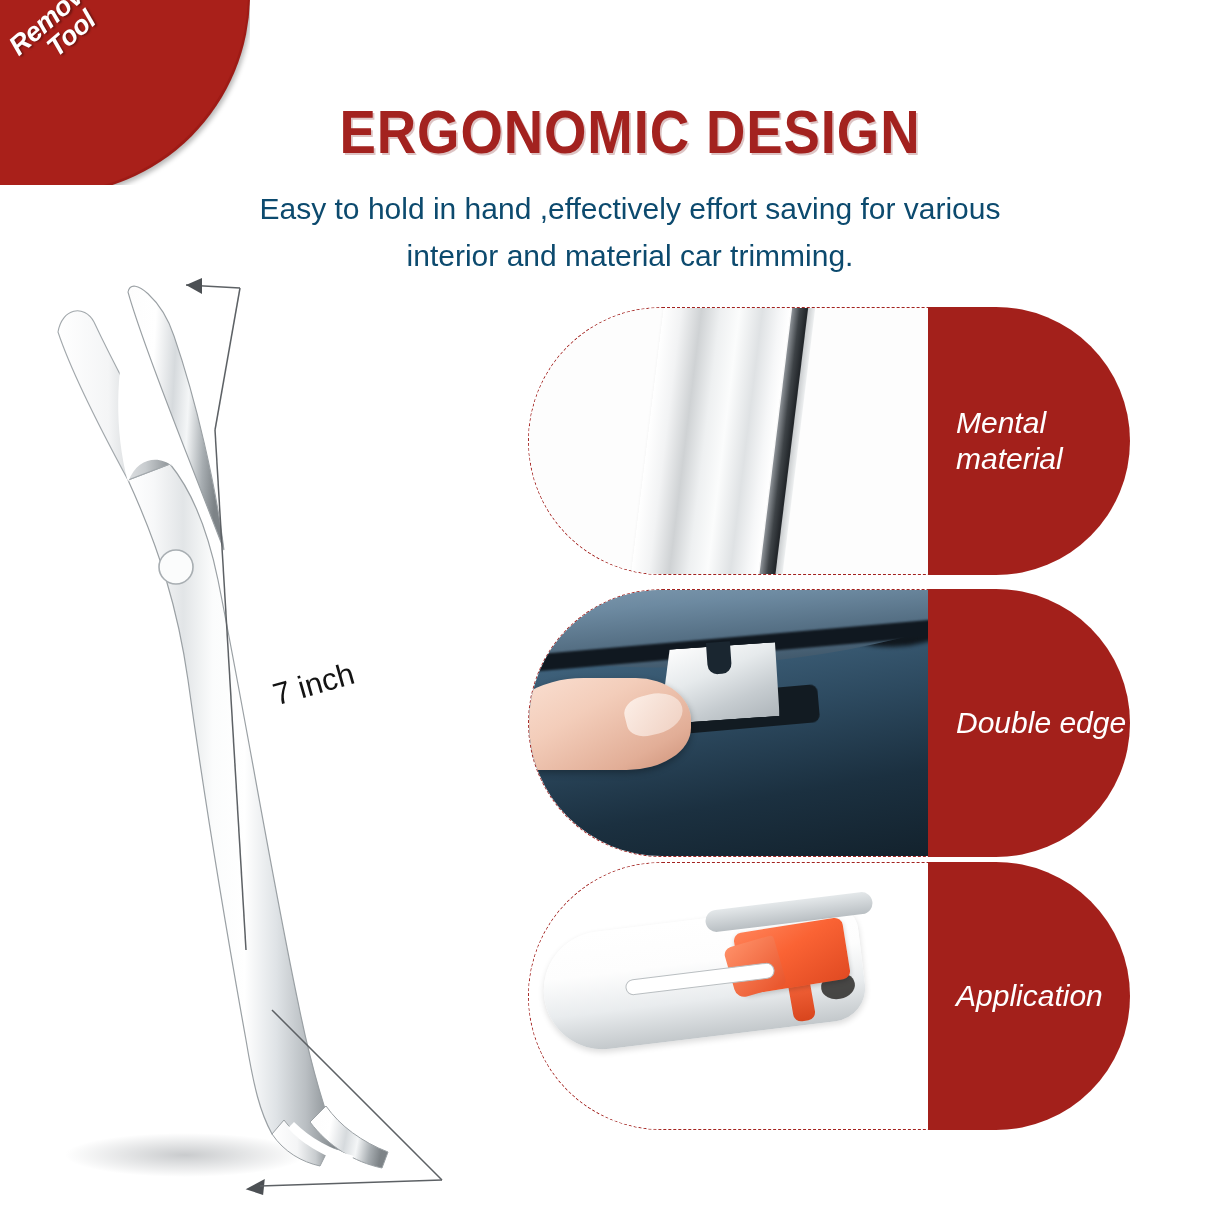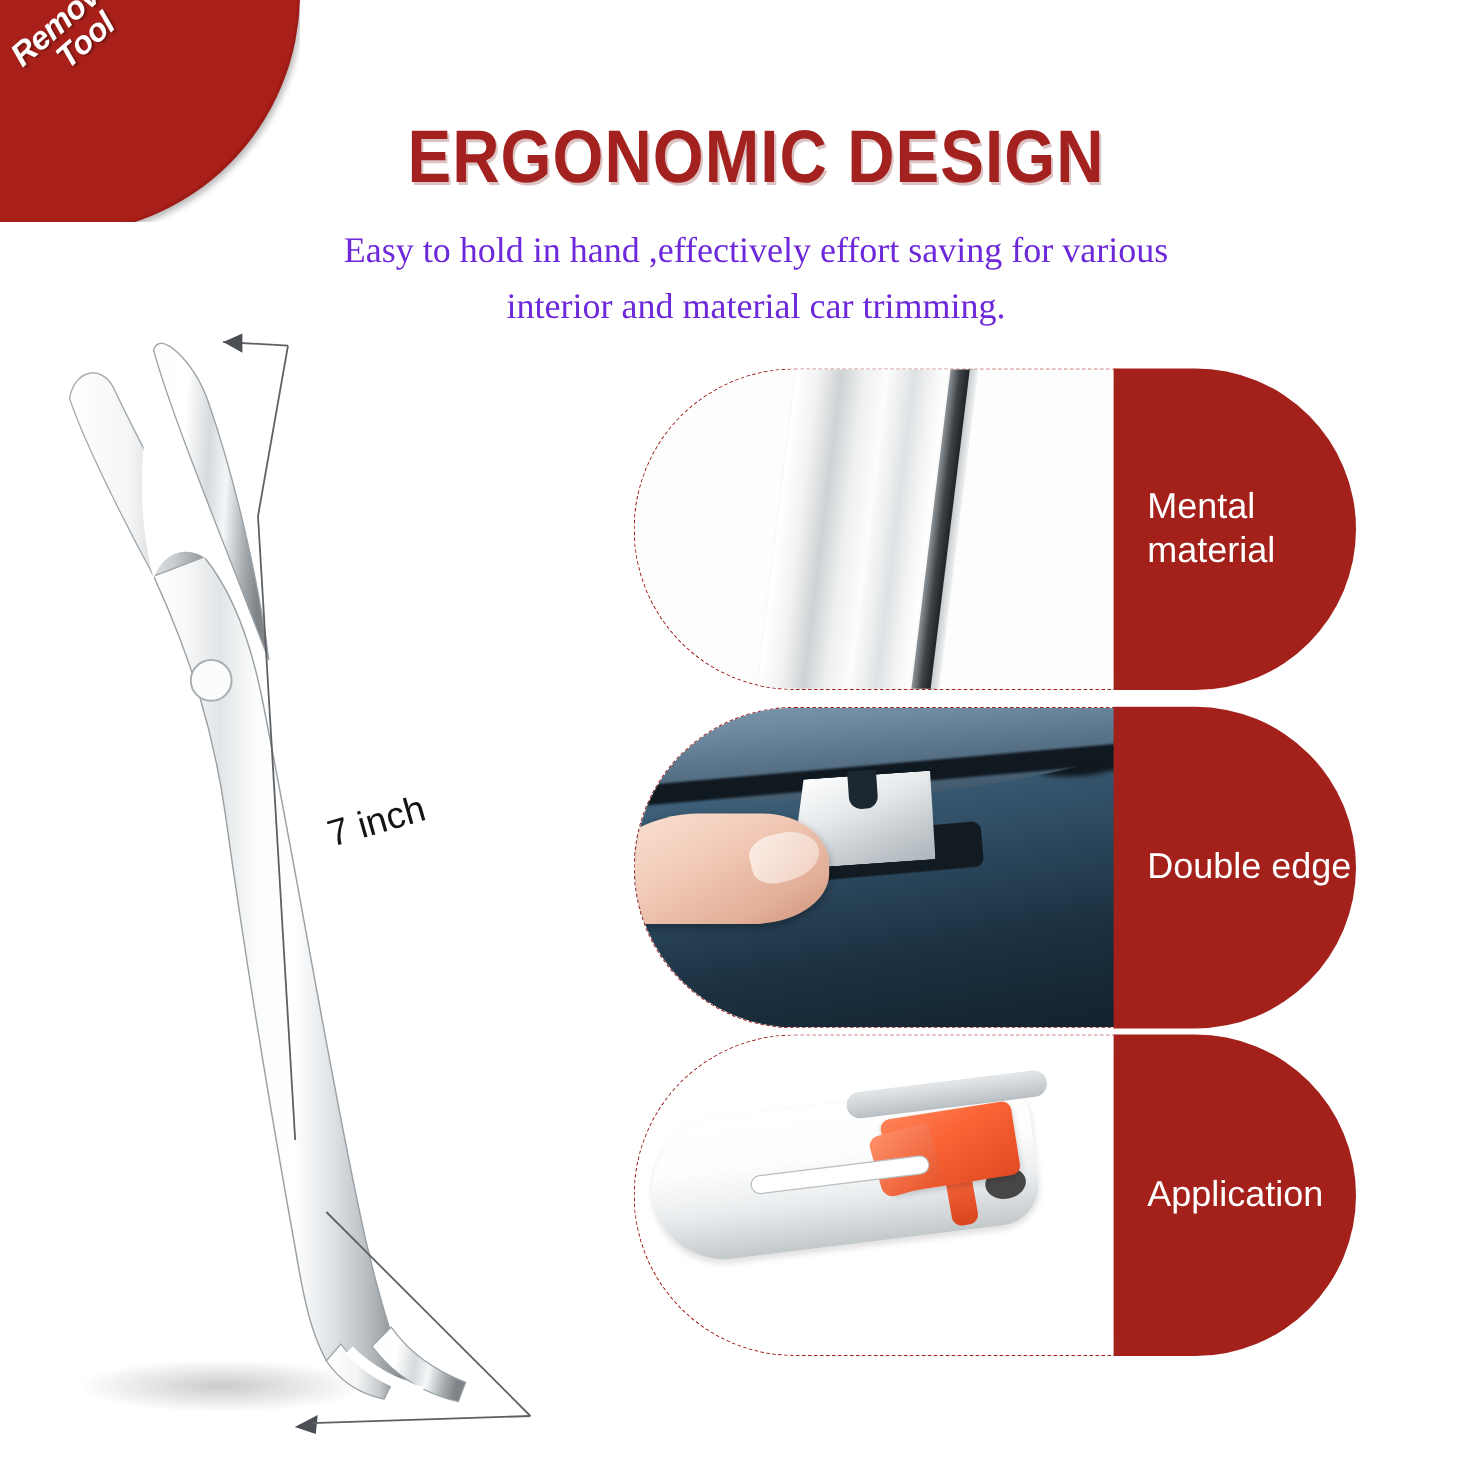--- a/index.html
+++ b/index.html
@@ -69,24 +69,24 @@
     transform:scaleX(0.88);
     transform-origin:center center;
     text-shadow:2px 2px 0 rgba(120,20,18,0.25);
     white-space:nowrap;
   }
   .subtitle{
     position:absolute;
     left:160px; top:186px;
     width:940px;
     text-align:center;
-    color:#6d28d9;
+    color:#0c4a6e;
     font-size:30px;
     line-height:1.55;
-    font-family:Liberation Serif, serif;
+    font-family:Liberation Sans, sans-serif;
   }
   .subtitle span{ display:block; }
 
   
   .tool-art{
     position:absolute;
     left:10px; top:250px;
     width:500px; height:950px;
   }
   .tool-art svg{ display:block; width:100%; height:100%; }
@@ -139,20 +139,21 @@
     display:flex;
     align-items:center;
   }
   .pill-label{
     color:#ffffff;
     font-size:30px;
     line-height:1.2;
     padding-left:28px;
     font-family:"Liberation Sans", sans-serif;
     white-space:pre-line;
+    font-style:italic;
   }
 
   
   .shaft-bg{ position:absolute; inset:0; background:#fdfdfd; }
   .shaft{
     position:absolute;
     left:118px; top:-40px;
     width:126px; height:360px;
     transform:rotate(7deg);
     background:linear-gradient(90deg,

